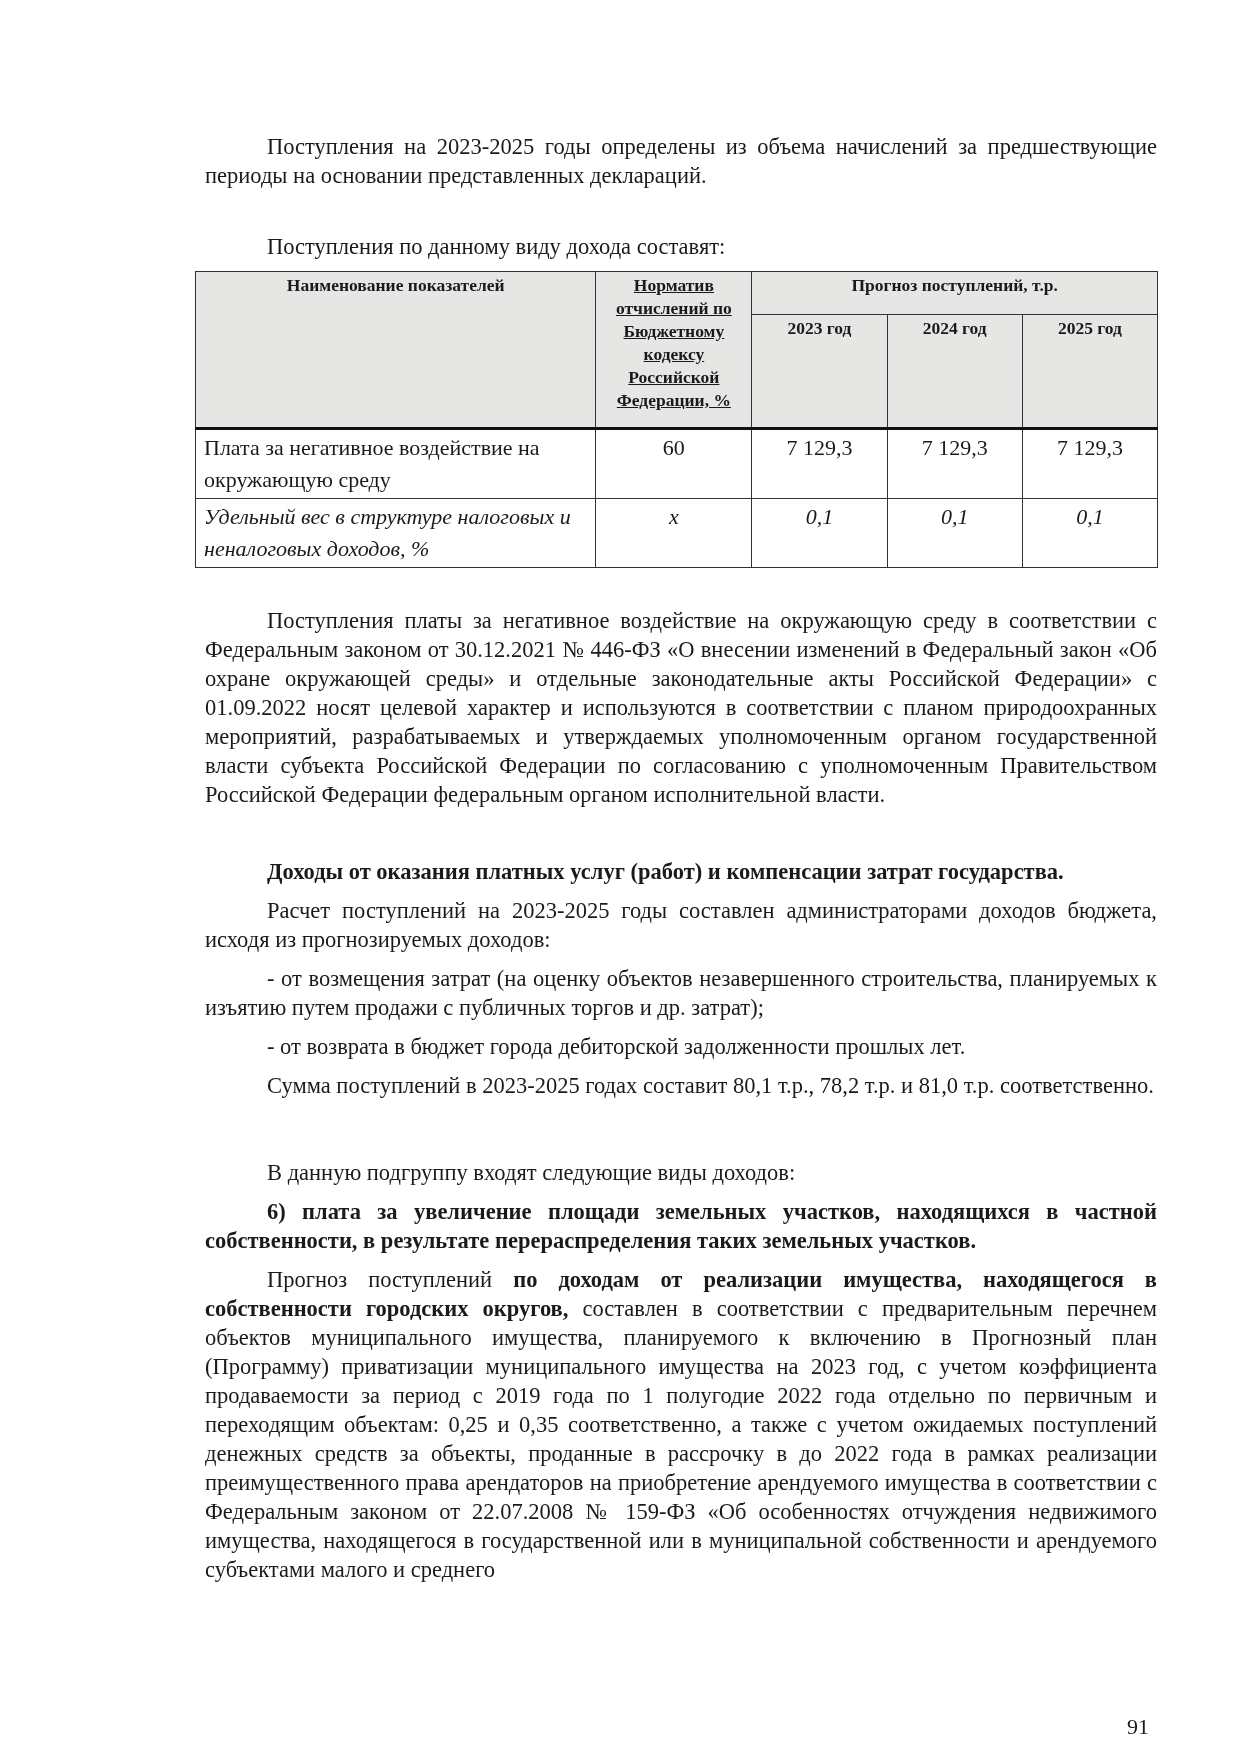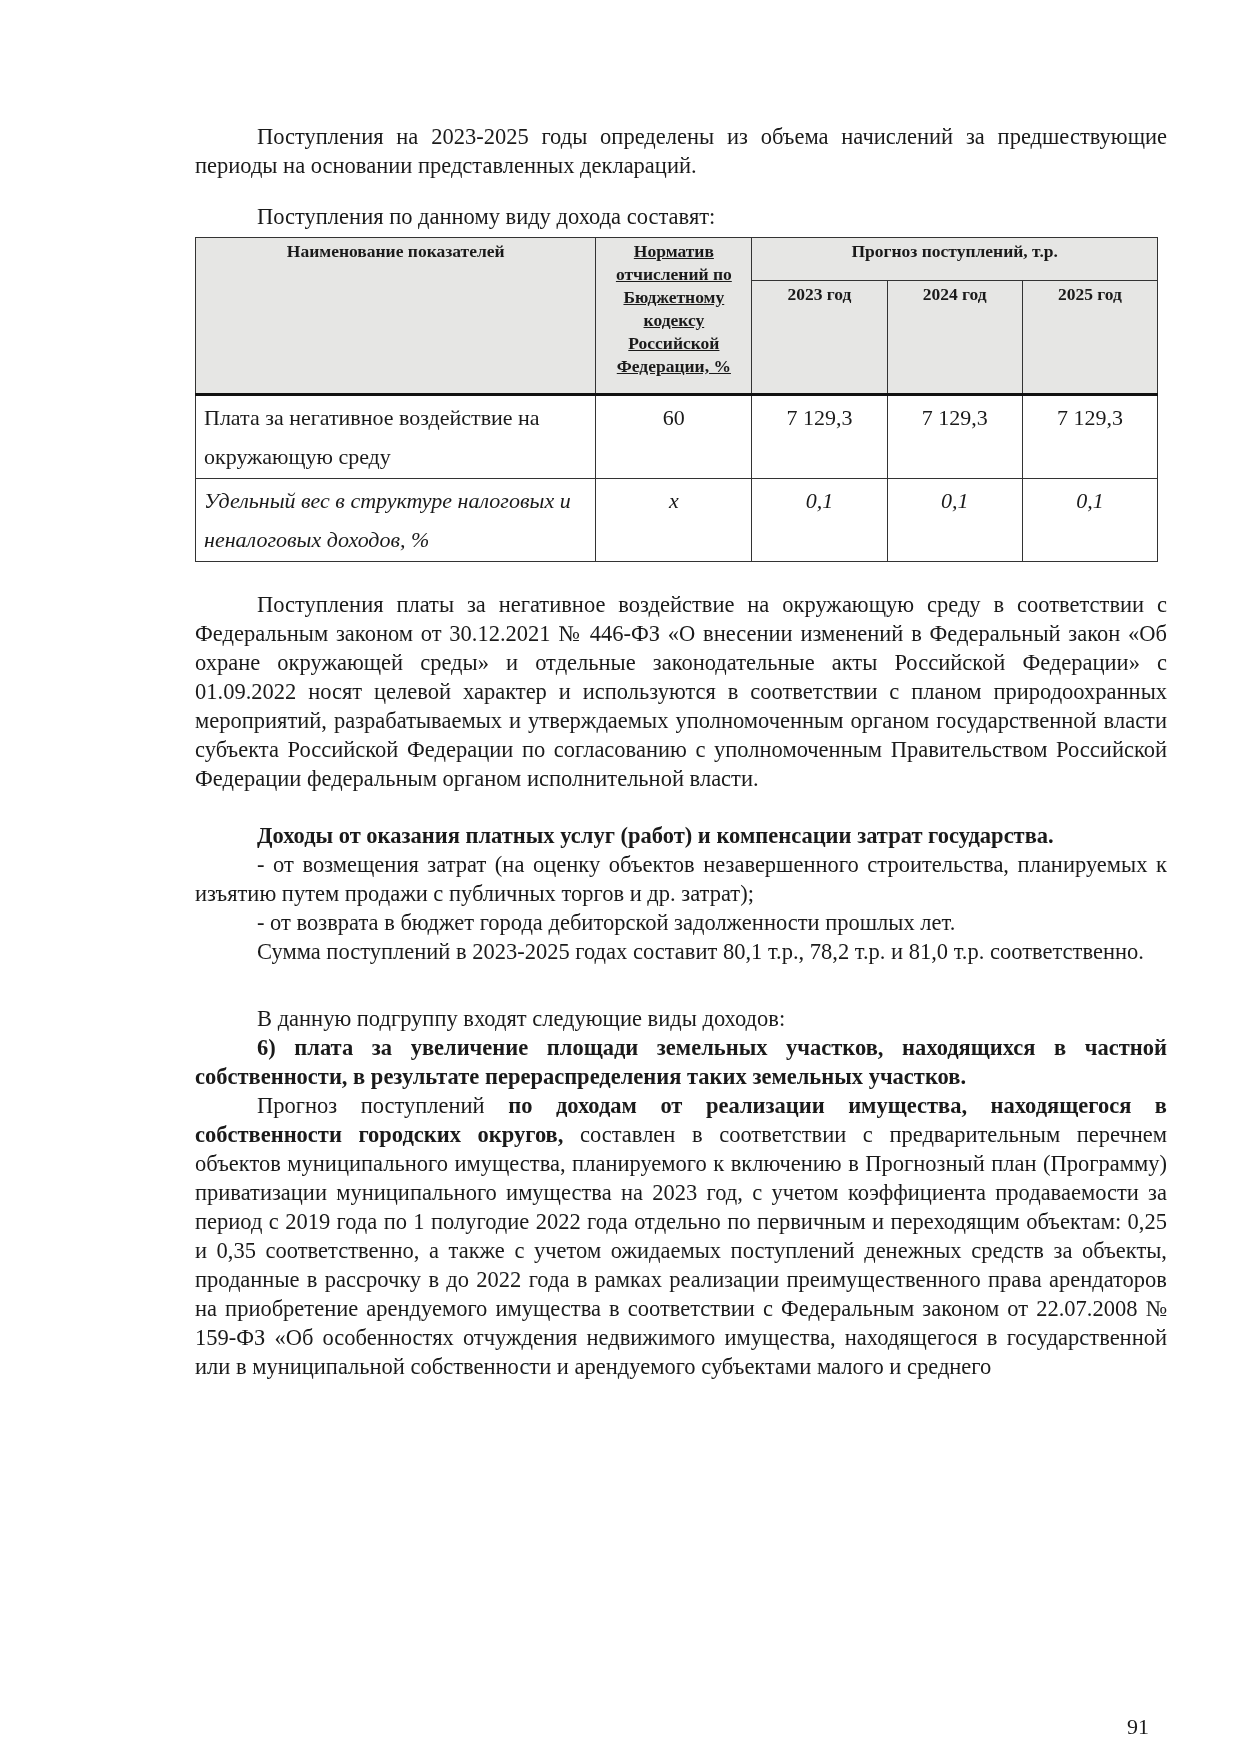--- a/index.html
+++ b/index.html
@@ -1,33 +1,33 @@
 <!DOCTYPE html>
 <html><head>
 <meta charset="utf-8">
 <style>
   html, body { margin: 0; padding: 0; background: #ffffff; }
   body { width: 1240px; height: 1753px; position: relative; overflow: hidden;
          font-family: "Liberation Serif", "DejaVu Serif", serif; color: #1a1a1a; }
   .page { position: absolute; left: 195px; top: 122px; width: 972px; font-size: 22.5px; line-height: 29px; }
-  p { margin: 0; text-align: justify; }
+  p { margin: 10px; text-align: justify; }
   .indent { text-indent: 62px; }
   .gap-s { height: 22px; }
   .gap-m { height: 28px; }
   .gap-l { height: 38px; }
   .bold { font-weight: bold; }
 
   table.forecast { border-collapse: collapse; width: 963px; margin-left: 0; margin-top: 6px; font-size: 22px; padding-left: 28px; }
   table.forecast td, table.forecast th { border: 1.5px solid #333; vertical-align: top; padding: 2px 8px; }
   table.forecast thead th { background: #e6e6e4; font-weight: bold; font-size: 17.5px; line-height: 23px; text-align: center; }
   table.forecast th.name-h { width: 390px; }
   table.forecast th.norm-h { width: 140px; text-decoration: underline; }
   table.forecast th.year-h { width: 120px; height: 108px; }
   table.forecast th.forecast-h { height: 38px; }
-  table.forecast tbody td { line-height: 39px; }
+  table.forecast tbody td { line-height: 32px; }
   table.forecast td.center { text-align: center; }
   table.forecast tr.italic td { font-style: italic; }
   table.forecast tbody tr:first-child td { border-top: 3px solid #111; }
 
   .page-number { position: absolute; left: 1127px; top: 1714px; font-size: 22px; }
 </style>
 </head>
 <body>
 
 <div class="page">
@@ -64,20 +64,21 @@
         <td class="center">0,1</td>
       </tr>
     </tbody>
   </table>
 
   <div class="gap-m"></div>
   <p class="indent">Поступления платы за негативное воздействие на окружающую среду в соответствии с Федеральным законом от 30.12.2021 № 446-ФЗ «О внесении изменений в Федеральный закон «Об охране окружающей среды» и отдельные законодательные акты Российской Федерации» с 01.09.2022 носят целевой характер и используются в соответствии с планом природоохранных мероприятий, разрабатываемых и утверждаемых уполномоченным органом государственной власти субъекта Российской Федерации по согласованию с уполномоченным Правительством Российской Федерации федеральным органом исполнительной власти.</p>
 
   <div class="gap-m"></div>
   <p class="indent bold">Доходы от оказания платных услуг (работ) и компенсации затрат государства.</p>
+  <p class="indent">Расчет поступлений на 2023-2025 годы составлен администраторами доходов бюджета, исходя из прогнозируемых доходов:</p>
   <p class="indent">- от возмещения затрат (на оценку объектов незавершенного строительства, планируемых к изъятию путем продажи с публичных торгов и др. затрат);</p>
   <p class="indent">- от возврата в бюджет города дебиторской задолженности прошлых лет.</p>
   <p class="indent">Сумма поступлений в 2023-2025 годах составит 80,1 т.р., 78,2 т.р. и 81,0 т.р. соответственно.</p>
 
   <div class="gap-l"></div>
   <p class="indent">В данную подгруппу входят следующие виды доходов:</p>
   <p class="indent bold">6) плата за увеличение площади земельных участков, находящихся в частной собственности, в результате перераспределения таких земельных участков.</p>
   <p class="indent"><span>Прогноз поступлений </span><span class="bold">по доходам от реализации имущества, находящегося в собственности городских округов,</span><span> составлен в соответствии с предварительным перечнем объектов муниципального имущества, планируемого к включению в Прогнозный план (Программу) приватизации муниципального имущества на 2023 год, с учетом коэффициента продаваемости за период с 2019 года по 1 полугодие 2022 года отдельно по первичным и переходящим объектам: 0,25 и 0,35 соответственно, а также с учетом ожидаемых поступлений денежных средств за объекты, проданные в рассрочку в до 2022 года в рамках реализации преимущественного права арендаторов на приобретение арендуемого имущества в соответствии с Федеральным законом от 22.07.2008 № 159-ФЗ «Об особенностях отчуждения недвижимого имущества, находящегося в государственной или в муниципальной собственности и арендуемого субъектами малого и среднего</span></p>
 </div>
 

